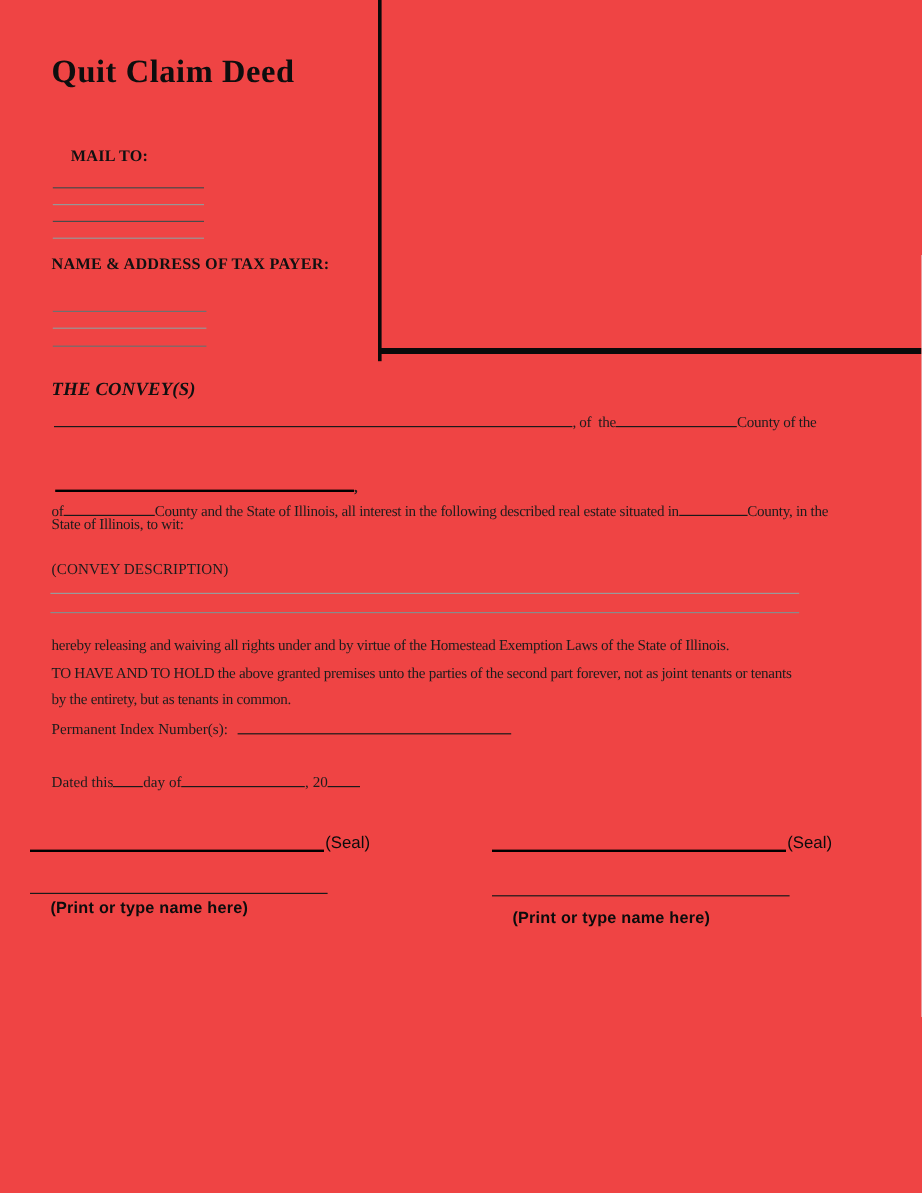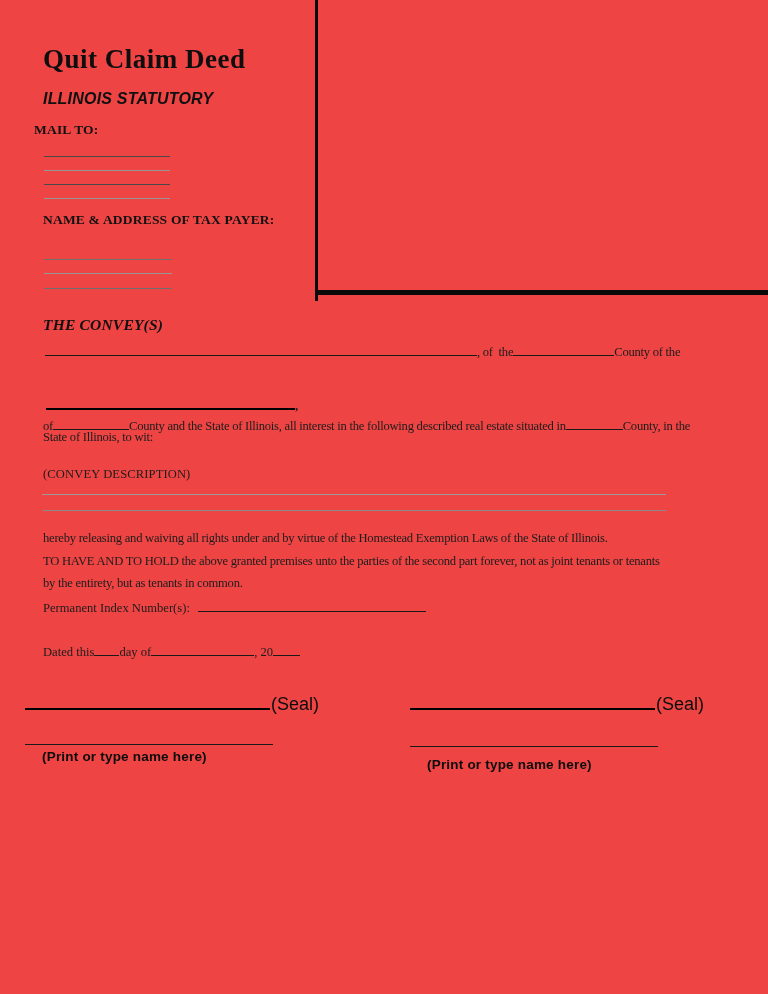--- a/index.html
+++ b/index.html
@@ -29,37 +29,36 @@
   }
   .blank.bold { border-bottom-width:2.4px; border-bottom-color:#000; }
 
   .addr-line { height:0; border-top:1.3px solid #4a4a4a; }
   .addr-line.lt { border-top-color:#979797; }
   .addr-line.md { border-top-color:#6f6f6f; }
 
   .rule { height:0; }
 
   .sans { font-family:"Liberation Sans","DejaVu Sans",sans-serif; }
-  .seal-label { font-size:18px; color:#0c0c0c; }
+  .seal-label { font-size:14px; color:#0c0c0c; }
   .print-label { font-size:13.5px; font-weight:bold; color:#0c0c0c; letter-spacing:0.2px; }
 </style>
 </head>
 <body>
 
 <div class="page">
 
   <div>
     <div class="abs" style="left:315px; top:0; width:3px; height:301px; background:#0a0a0a;"></div>
     <div class="abs" style="left:315px; top:290px; width:453px; height:5px; background:#0a0a0a;"></div>
   </div>
 
   <div class="abs doc-title" style="left:43px; top:44px;">Quit Claim Deed</div>
-  <div class="abs doc-subtitle" style="left:43px; top:90px;">ILLINOIS STATUTORY</div>
 
-  <div class="abs small-label" style="left:34px; top:122px;">MAIL TO:</div>
+  <div class="abs small-label" style="left:59px; top:122px;">MAIL TO:</div>
   <div class="abs addr-line" style="left:44px; top:156px; width:126px;"></div>
   <div class="abs addr-line lt" style="left:44px; top:170px; width:126px;"></div>
   <div class="abs addr-line" style="left:44px; top:184px; width:126px;"></div>
   <div class="abs addr-line lt" style="left:44px; top:198px; width:126px;"></div>
 
   <div class="abs small-label" style="left:43px; top:212px;">NAME &amp; ADDRESS OF TAX PAYER:</div>
   <div class="abs addr-line md" style="left:44px; top:259px; width:128px;"></div>
   <div class="abs addr-line lt" style="left:44px; top:273px; width:128px;"></div>
   <div class="abs addr-line md" style="left:44px; top:288px; width:128px;"></div>
 

